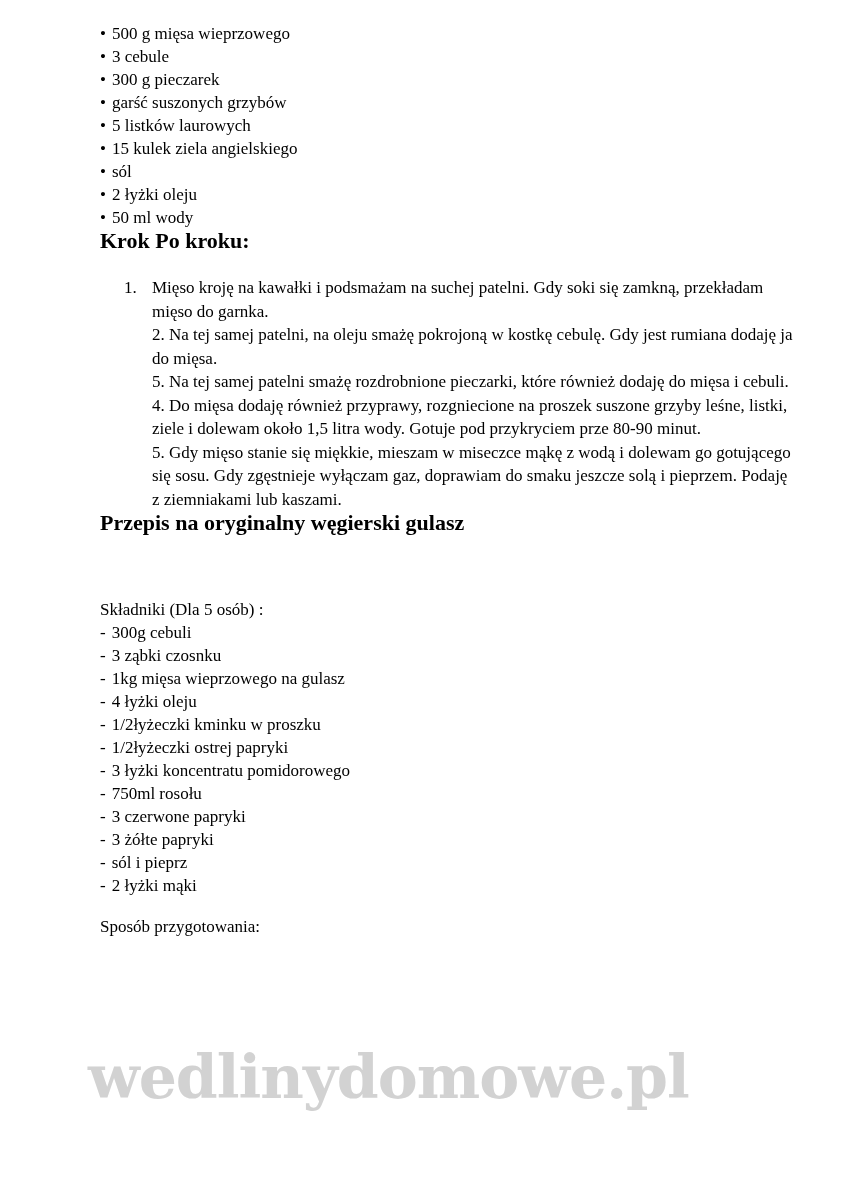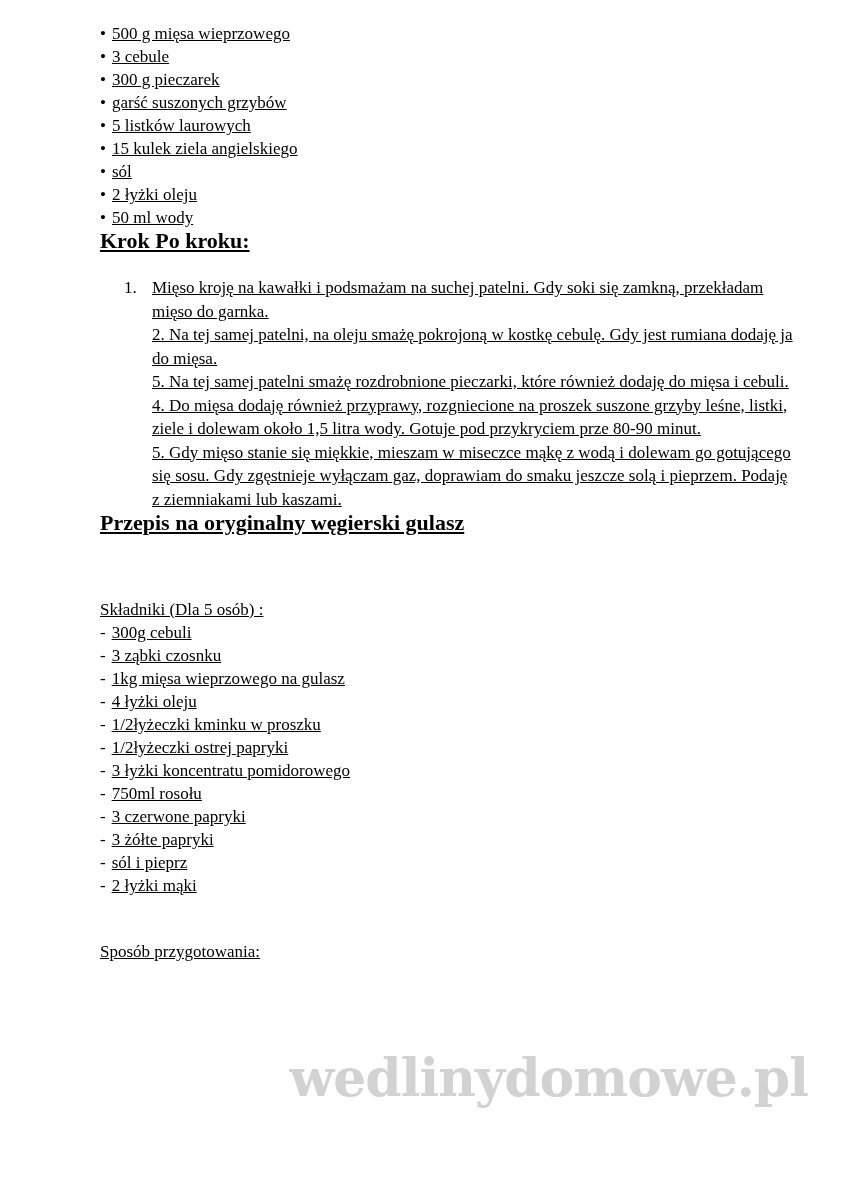--- a/index.html
+++ b/index.html
@@ -10,21 +10,20 @@
   .page {
     position: relative;
     width: 849px;
     height: 1200px;
     background: #ffffff;
     overflow: hidden;
     font-family: "Liberation Serif", serif;
     font-size: 17px;
     line-height: 23px;
     color: #000000;
-    text-decoration: underline;
   }
   .content {
     position: relative;
     padding: 22px 58px 0 100px;
     z-index: 1;
   }
   ul.plain, ol.plain {
     list-style: none;
     margin: 0;
     padding: 0;
@@ -69,36 +68,35 @@
   .heading-recipe2 {
     margin-top: 62px;
   }
   .ingredients2-heading {
     margin-top: 64px;
   }
   .dash-list {
     margin-top: 25px;
   }
   .method-heading {
-    margin-top: 43px;
+    margin-top: 18px;
   }
   .watermark {
     position: absolute;
     left: 88px;
     top: 1066px;
     width: 720px;
     font-family: "DejaVu Serif", serif;
     font-weight: bold;
-    font-size: 52px;
+    font-size: 60px;
     letter-spacing: -1px;
     color: rgba(173, 173, 173, 0.55);
     white-space: nowrap;
     z-index: 2;
     pointer-events: none;
-    text-align: right;
   }
 </style>
 </head>
 <body>
 
 <div class="page">
 
   <div class="content">
 
     <ul class="plain bullet-list">

